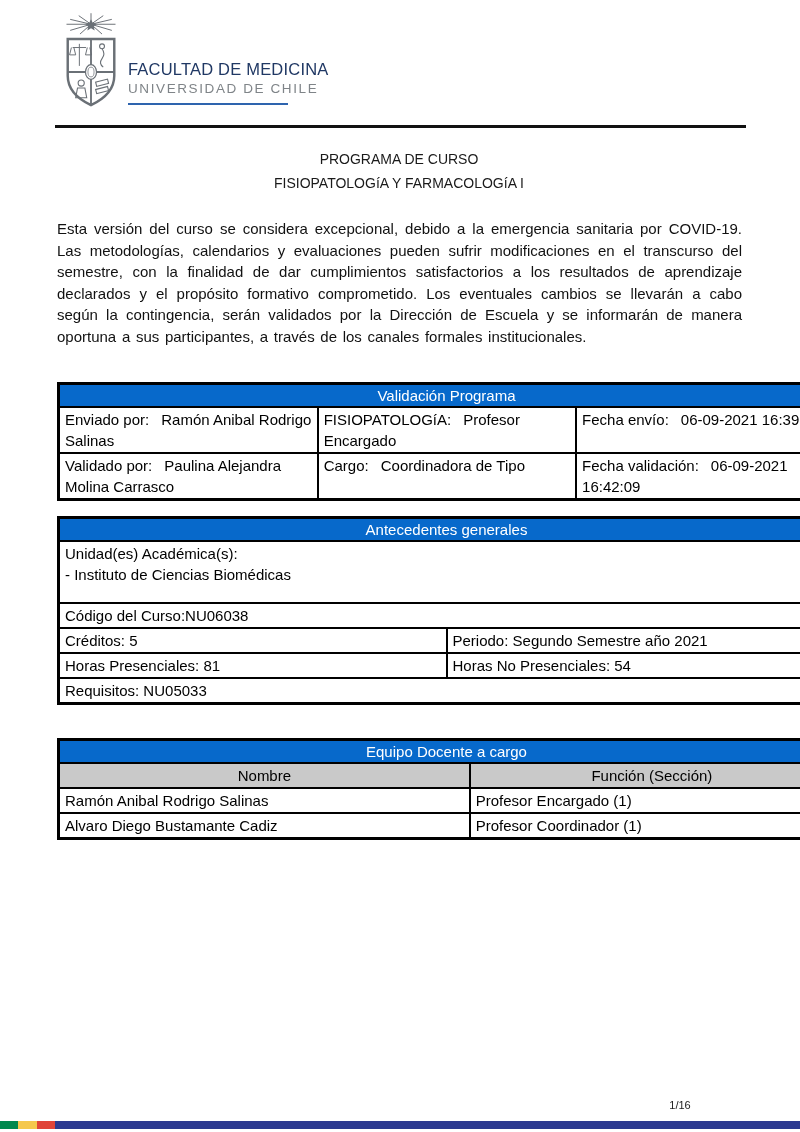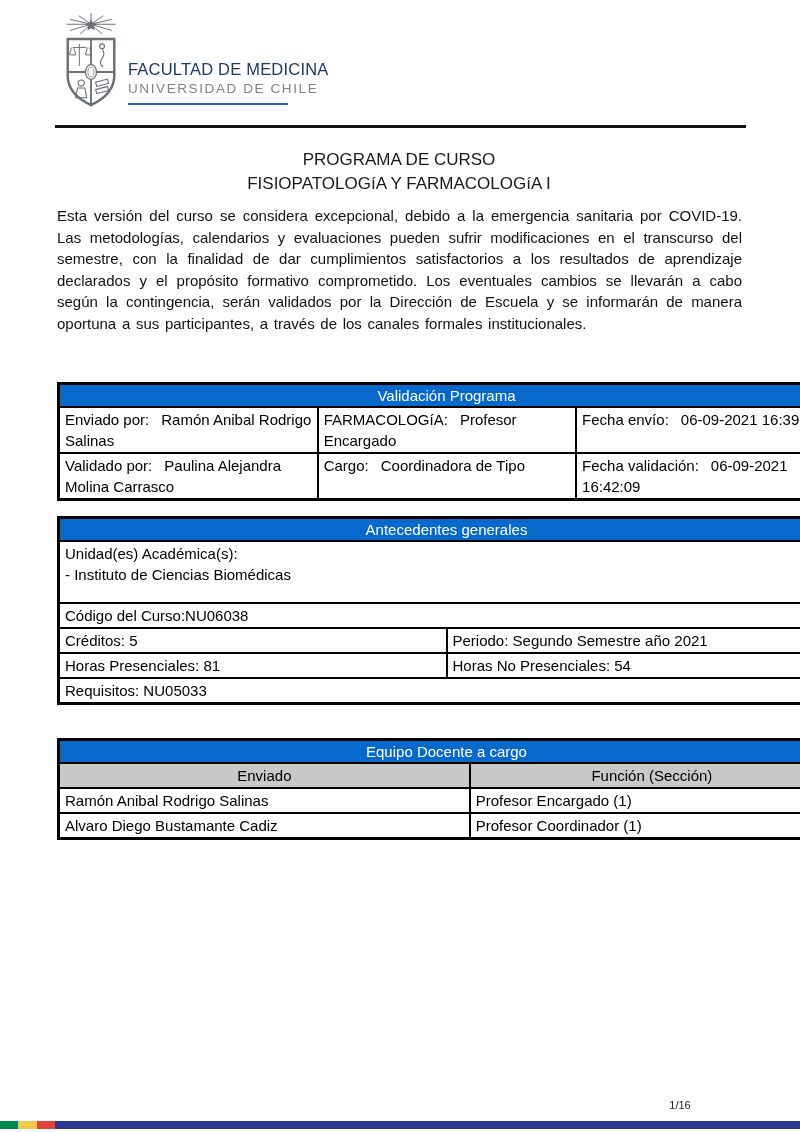--- a/index.html
+++ b/index.html
@@ -20,24 +20,24 @@
   
   .logo-wrap{position:absolute;left:60px;top:10px;width:240px;height:102px;}
   .crest{position:absolute;left:0;top:2px;width:62px;height:98px;}
   .brand-text{position:absolute;left:68px;top:50px;width:172px;}
   .brand-faculty{font-size:16.5px;font-weight:normal;color:var(--brand-navy);letter-spacing:.2px;white-space:nowrap;}
   .brand-univ{font-size:13.5px;color:var(--brand-gray);letter-spacing:1.6px;margin-top:2px;white-space:nowrap;}
   .brand-rule{margin-top:7px;width:160px;height:2px;background:#2e64ae;}
   .header-rule{position:absolute;left:55px;top:125px;width:691px;height:3px;background:#111;}
 
   
-  .doc-title{position:absolute;left:57px;top:148px;width:684px;text-align:center;font-size:17px;line-height:23.5px;color:#1a1a1a;}
-
-  
-  .intro{position:absolute;left:57px;top:205px;width:685px;font-size:15px;line-height:21.6px;text-align:justify;word-spacing:1.5px;color:#111;}
+  .doc-title{position:absolute;left:57px;top:148px;width:684px;text-align:center;font-size:14px;line-height:23.5px;color:#1a1a1a;}
+
+  
+  .intro{position:absolute;left:57px;top:218px;width:685px;font-size:15px;line-height:21.6px;text-align:justify;word-spacing:1.5px;color:#111;}
 
   
   table.doc{position:absolute;left:57px;width:779px;border-collapse:collapse;table-layout:fixed;font-size:15px;line-height:21px;margin-top:16px;}
   table.doc th,table.doc td{border:2px solid #000;padding:1px 5px;vertical-align:top;text-align:left;font-weight:normal;overflow:hidden;}
   table.doc{border:3px solid #000;}
   table.doc .band{background:var(--header-blue);color:#fff;text-align:center;padding:0 4px;height:21px;}
   .val{margin-left:12px;}
 
   .t-validacion{top:366px;}
   .t-validacion td{height:45px;border-radius:7px;}
@@ -133,21 +133,21 @@
         <col style="width:33.4%">
         <col style="width:33.3%">
         <col style="width:33.3%">
       </colgroup>
     <tbody>
       <tr>
         <th class="band" colspan="3">Validación Programa</th>
       </tr>
       <tr>
         <td><span>Enviado por:</span><span class="val">Ramón Anibal Rodrigo Salinas</span></td>
-        <td><span>FARMACOLOGíA:</span><span class="val">Profesor Encargado</span></td>
+        <td><span>FISIOPATOLOGíA:</span><span class="val">Profesor Encargado</span></td>
         <td><span>Fecha envío:</span><span class="val">06-09-2021 16:39:10</span></td>
       </tr>
       <tr>
         <td><span>Validado por:</span><span class="val">Paulina Alejandra Molina Carrasco</span></td>
         <td><span>Cargo:</span><span class="val">Coordinadora de Tipo</span></td>
         <td><span>Fecha validación:</span><span class="val">06-09-2021 16:42:09</span></td>
       </tr>
     </tbody>
   </table>
 
@@ -186,21 +186,21 @@
   <table class="doc t-equipo">
     <colgroup>
         <col style="width:53%">
         <col style="width:47%">
       </colgroup>
     <tbody>
       <tr>
         <th class="band" colspan="2">Equipo Docente a cargo</th>
       </tr>
       <tr>
-        <td class="colhead">Enviado</td>
+        <td class="colhead">Nombre</td>
         <td class="colhead">Función (Sección)</td>
       </tr>
       <tr>
         <td>Ramón Anibal Rodrigo Salinas</td>
         <td>Profesor Encargado (1)</td>
       </tr>
       <tr>
         <td>Alvaro Diego Bustamante Cadiz</td>
         <td>Profesor Coordinador (1)</td>
       </tr>

